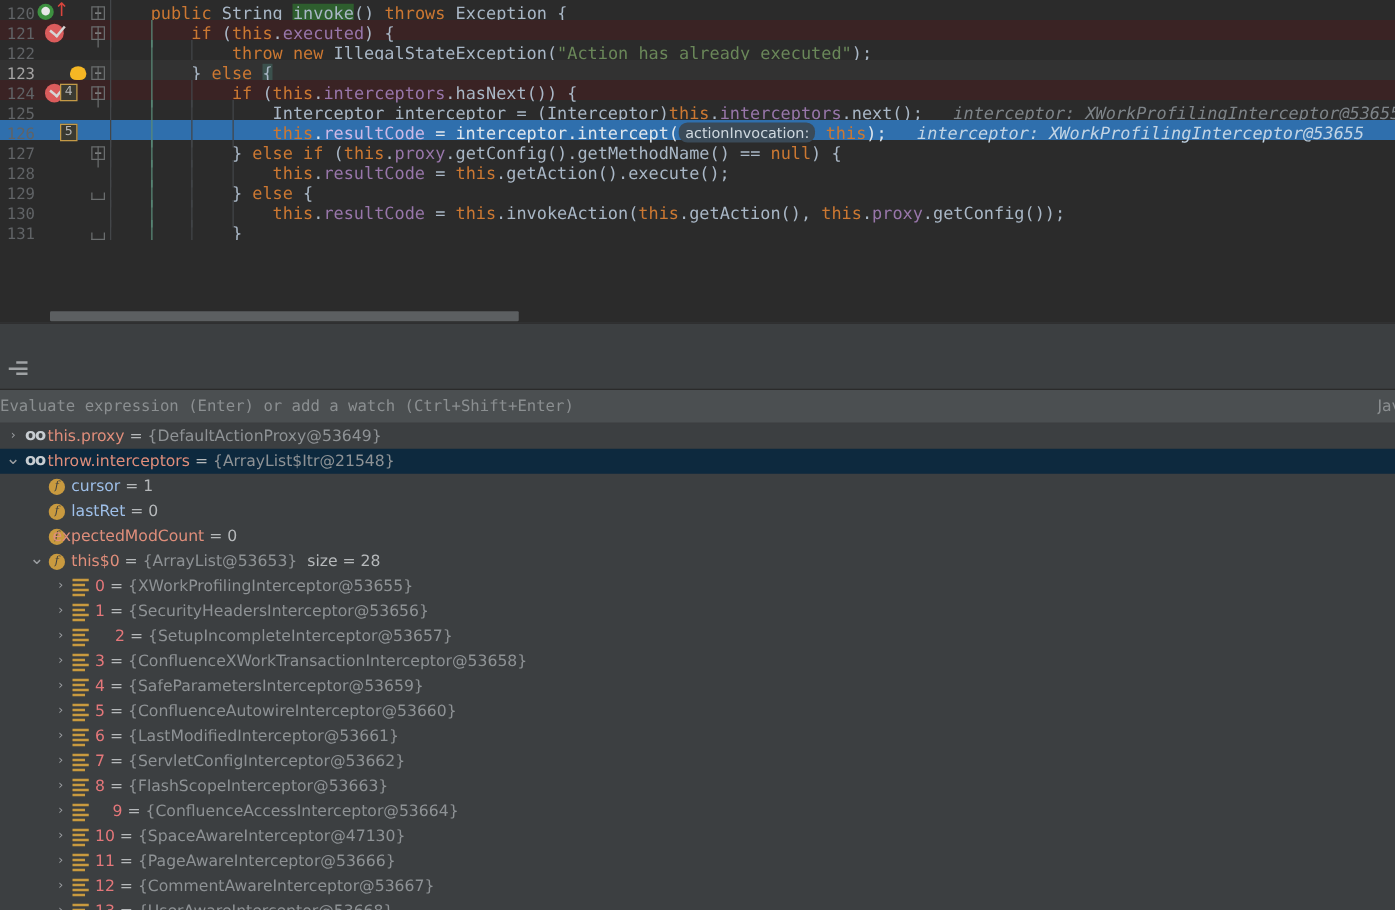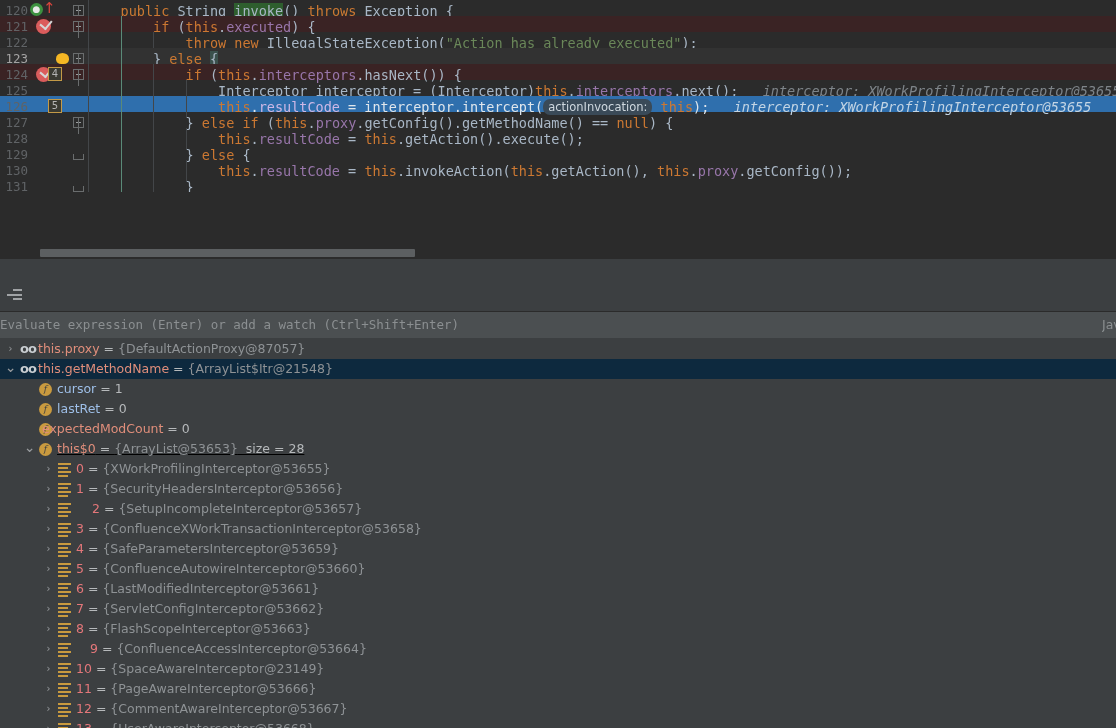--- a/index.html
+++ b/index.html
@@ -392,43 +392,43 @@
 
 <div id="evaluate-bar">
   <input id="evaluate-input" type="text" placeholder="Evaluate expression (Enter) or add a watch (Ctrl+Shift+Enter)" style="">
   <div id="evaluate-lang">Java</div>
 </div>
 
 <div id="vars-tree">
     <div class="vrow">
       <div class="twisty" style="left: 4px;">›</div>
       <div class="vicon ico-oo" style="left: 20px; top: 3px;">oo</div>
-      <div class="vtext" style="left: 38px;"><span class="vname field">this.proxy</span><span class="veq"> = </span><span class="vval">{DefaultActionProxy@87057}</span></div>
+      <div class="vtext" style="left: 38px;"><span class="vname field">this.proxy</span><span class="veq"> = </span><span class="vval">{DefaultActionProxy@53649}</span></div>
     </div>
     <div class="vrow sel">
       <div class="twisty" style="left: 4px; font-size: 14px; line-height: 14px; top: 1px;">⌄</div>
       <div class="vicon ico-oo" style="left: 20px; top: 3px;">oo</div>
-      <div class="vtext" style="left: 38px;"><span class="vname field">this.getMethodName</span><span class="veq"> = </span><span class="vval">{ArrayList$Itr@21548}</span></div>
+      <div class="vtext" style="left: 38px;"><span class="vname field">throw.interceptors</span><span class="veq"> = </span><span class="vval">{ArrayList$Itr@21548}</span></div>
     </div>
     <div class="vrow">
       <div class="vicon ico-f" style="left: 39px;">f</div>
       <div class="vtext" style="left: 57px;"><span class="vname">cursor</span><span class="veq"> = </span><span class="vval" style="color: rgb(182, 185, 187);">1</span></div>
     </div>
     <div class="vrow">
       <div class="vicon ico-f" style="left: 39px;">f</div>
       <div class="vtext" style="left: 57px;"><span class="vname">lastRet</span><span class="veq"> = </span><span class="vval" style="color: rgb(182, 185, 187);">0</span></div>
     </div>
     <div class="vrow">
       <div class="vicon ico-f" style="left: 39px;">f</div>
       <div class="vtext" style="left: 42px;"><span class="vname field">expectedModCount</span><span class="veq"> = </span><span class="vval" style="color: rgb(182, 185, 187);">0</span></div>
     </div>
     <div class="vrow">
       <div class="twisty" style="left: 23px; font-size: 14px; line-height: 14px; top: 1px;">⌄</div>
       <div class="vicon ico-f" style="left: 39px;">f</div>
-      <div class="vtext" style="left: 57px; text-decoration: underline;"><span class="vname field">this$0</span><span class="veq"> = </span><span class="vval">{ArrayList@53653}</span><span class="vsize">  size = 28</span></div>
+      <div class="vtext" style="left: 57px;"><span class="vname field">this$0</span><span class="veq"> = </span><span class="vval">{ArrayList@53653}</span><span class="vsize">  size = 28</span></div>
     </div>
     <div class="vrow">
       <div class="twisty" style="left: 42px;">›</div>
       <div class="vicon ico-arr" style="left: 58px;">
         <i></i>
         <i></i>
         <i></i>
         <i></i>
       </div>
       <div class="vtext" style="left: 76px;"><span class="vname idx">0</span><span class="veq"> = </span><span class="vval">{XWorkProfilingInterceptor@53655}</span></div>
@@ -524,21 +524,21 @@
       <div class="vtext" style="left: 90px;"><span class="vname idx">9</span><span class="veq"> = </span><span class="vval">{ConfluenceAccessInterceptor@53664}</span></div>
     </div>
     <div class="vrow">
       <div class="twisty" style="left: 42px;">›</div>
       <div class="vicon ico-arr" style="left: 58px;">
         <i></i>
         <i></i>
         <i></i>
         <i></i>
       </div>
-      <div class="vtext" style="left: 76px;"><span class="vname idx">10</span><span class="veq"> = </span><span class="vval">{SpaceAwareInterceptor@23149}</span></div>
+      <div class="vtext" style="left: 76px;"><span class="vname idx">10</span><span class="veq"> = </span><span class="vval">{SpaceAwareInterceptor@47130}</span></div>
     </div>
     <div class="vrow">
       <div class="twisty" style="left: 42px;">›</div>
       <div class="vicon ico-arr" style="left: 58px;">
         <i></i>
         <i></i>
         <i></i>
         <i></i>
       </div>
       <div class="vtext" style="left: 76px;"><span class="vname idx">11</span><span class="veq"> = </span><span class="vval">{PageAwareInterceptor@53666}</span></div>

